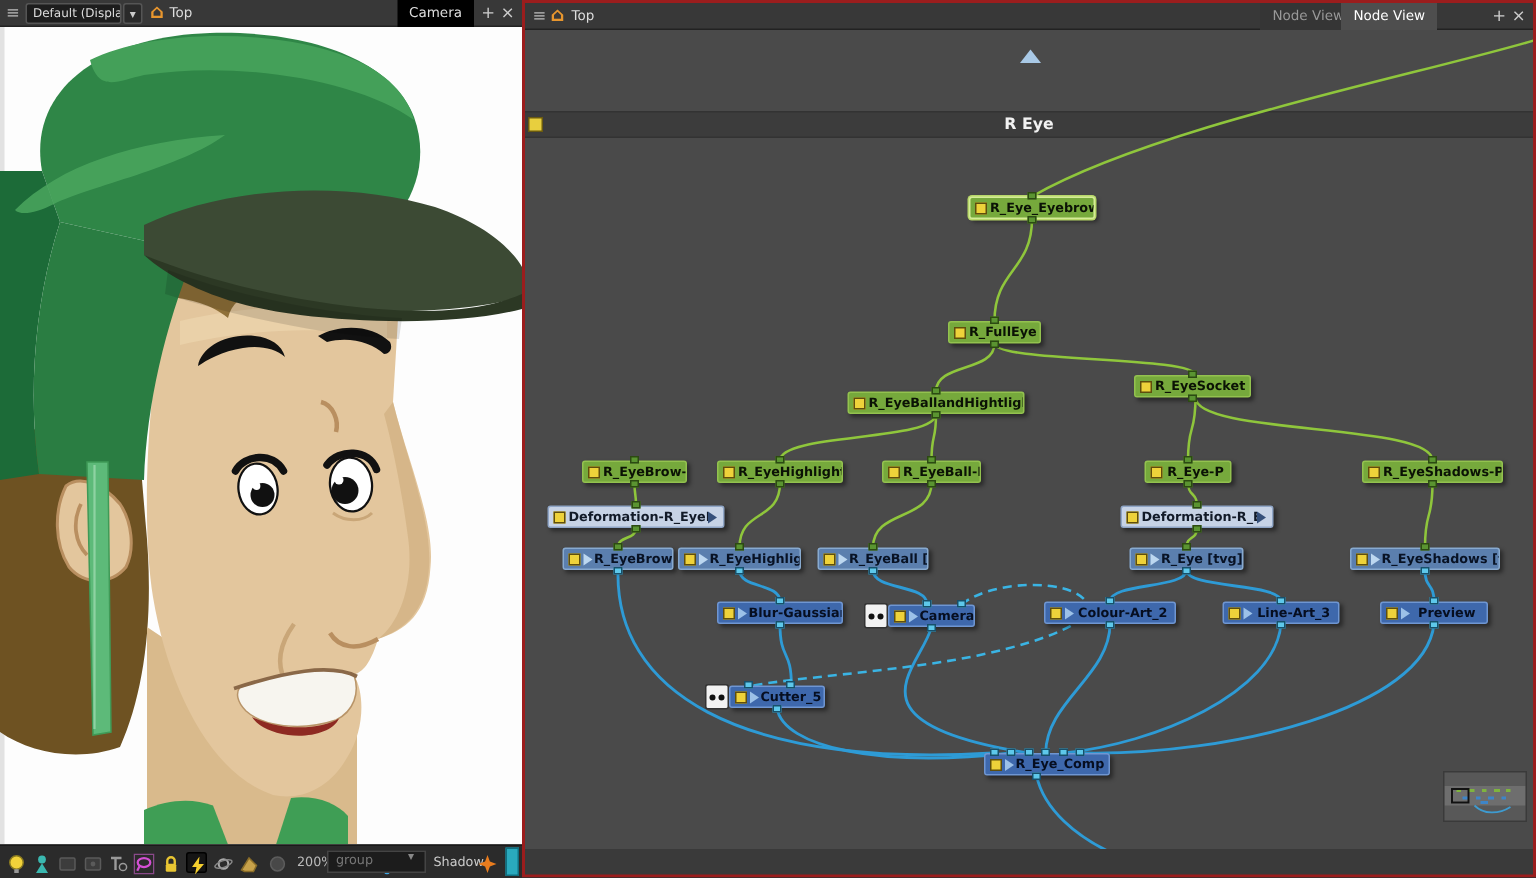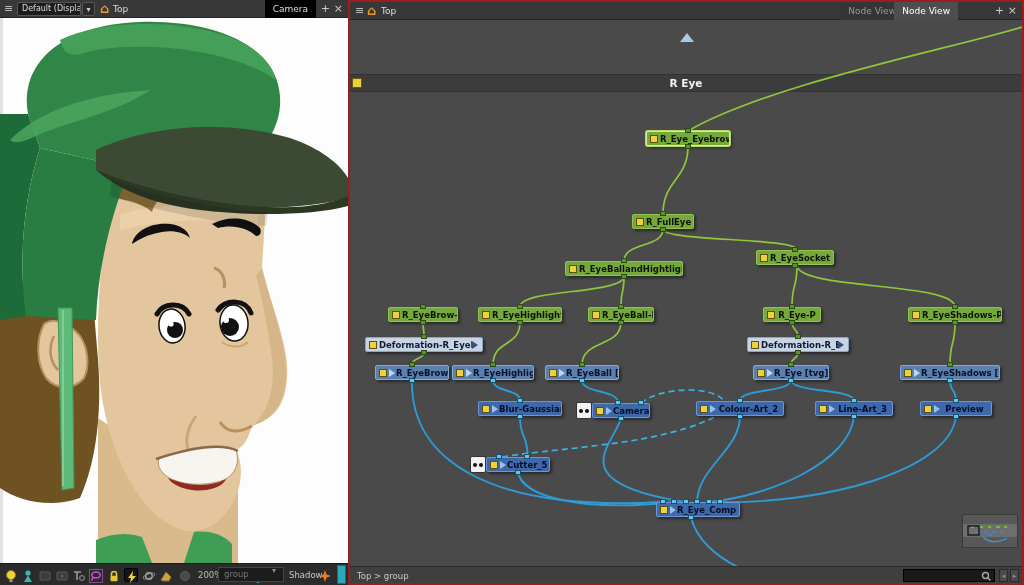--- a/index.html
+++ b/index.html
@@ -479,25 +479,14 @@
           <span class="port pb2" style="left: calc(7% - 3px); top: -4px;"></span>
           <span class="port pb2" style="left: calc(21% - 3px); top: -4px;"></span>
           <span class="port pb2" style="left: calc(35% - 3px); top: -4px;"></span>
           <span class="port pb2" style="left: calc(49% - 3px); top: -4px;"></span>
           <span class="port pb2" style="left: calc(63% - 3px); top: -4px;"></span>
           <span class="port pb2" style="left: calc(77% - 3px); top: -4px;"></span>
           <span class="port pb2" style="left: calc(42% - 3px); bottom: -4px;"></span>
         </div>
       </div>
 
-    <div class="status-bar">
-      <span class="crumb">Top  &gt;  group</span>
-      <span class="search-box">
-        <svg width="11" height="11" style="position:absolute; right:2px; top:1px">
-          <circle cx="4.5" cy="4.5" r="3" fill="none" stroke="#aaa" stroke-width="1.4"></circle>
-            <path d="M6.8,6.8 L9.5,9.5" stroke="#aaa" stroke-width="1.4"></path>
-          </svg>
-      </span>
-      <span class="nav-btn" style="left:649px">◂</span>
-      <span class="nav-btn" style="left:660px">▸</span>
-    </div>
   </div>
 </div>
 
 </body></html>

